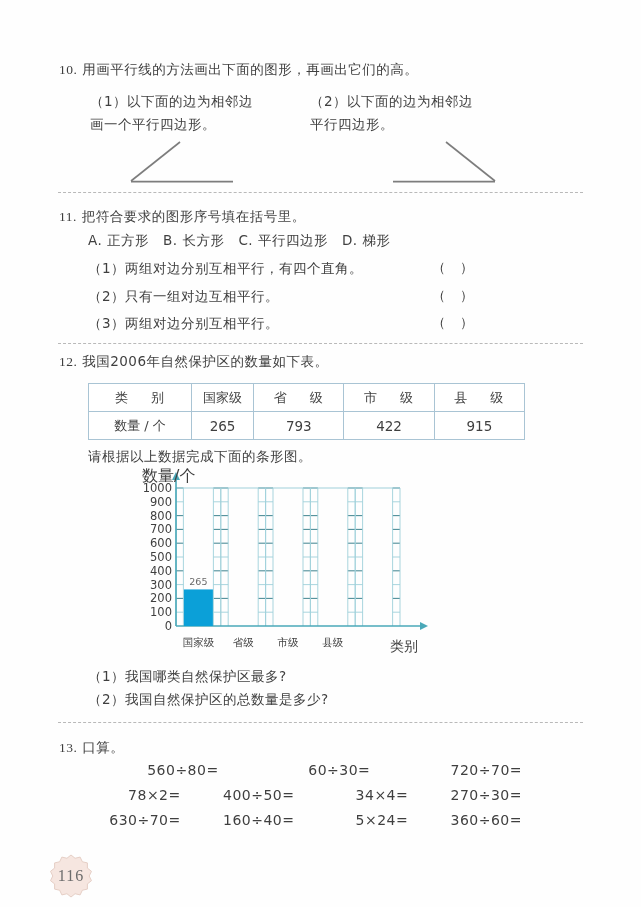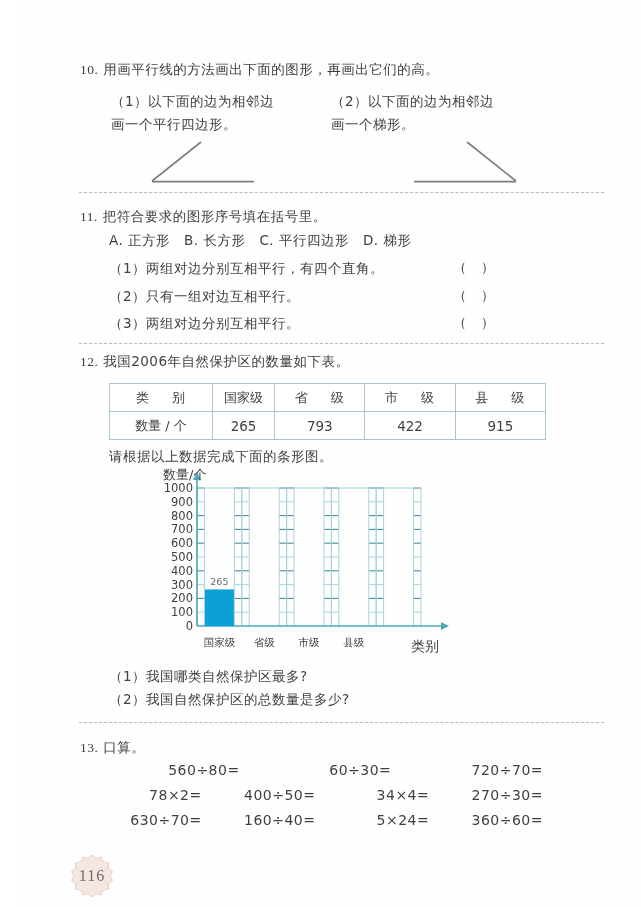--- a/index.html
+++ b/index.html
@@ -12,21 +12,20 @@
     height: 907px;
     position: relative;
     font-family: "DejaVu Sans", "Liberation Sans", sans-serif;
     color: #4a4a4a;
     overflow: hidden;
   }
   .page {
     position: absolute;
     inset: 0;
     background: #fefefe;
-    margin-left: 21px;
   }
 
   
   .cn {
     font-family: "DejaVu Sans", "Liberation Sans", sans-serif;
     color: #3f3f3f;
     letter-spacing: 0.5px;
   }
   .num-idx {
     font-family: "Liberation Serif", "DejaVu Serif", serif;
@@ -103,21 +102,21 @@
     position: absolute;
     left: 132px;
     top: 466px;
     width: 310px;
     height: 190px;
   }
   #chart-ylabel {
     position: absolute;
     left: 10px;
     top: 0px;
-    font-size: 13px;
+    font-size: 16px;
     color: #3f3f3f;
     white-space: nowrap;
   }
   #chart-xlabel {
     position: absolute;
     left: 258px;
     top: 172px;
     font-size: 14px;
     color: #3f3f3f;
     white-space: nowrap;
@@ -200,21 +199,21 @@
 <div class="page">
 
   <div id="sec10">
     <div class="q-line cn" id="q10-title">
       <span class="num-idx">10.</span>
       <span>用画平行线的方法画出下面的图形，再画出它们的高。</span>
     </div>
     <div class="q-line cn" id="q10-a1">（1）以下面的边为相邻边</div>
     <div class="q-line cn" id="q10-a2">画一个平行四边形。</div>
     <div class="q-line cn" id="q10-b1">（2）以下面的边为相邻边</div>
-    <div class="q-line cn" id="q10-b2">画一个梯形。</div>
+    <div class="q-line cn" id="q10-b2">平行四边形。</div>
 
     <svg class="shape-svg" id="shape-left" width="110" height="48">
       <line x1="3" y1="43" x2="52" y2="4" stroke="#7d7d7d" stroke-width="1.6"></line>
       <line x1="3" y1="43.6" x2="105" y2="43.6" stroke="#7d7d7d" stroke-width="1.6"></line>
     </svg>
 
     <svg class="shape-svg" id="shape-right" width="110" height="48">
       <line x1="107" y1="43" x2="58" y2="4" stroke="#7d7d7d" stroke-width="1.6"></line>
       <line x1="5" y1="43.6" x2="107" y2="43.6" stroke="#7d7d7d" stroke-width="1.6"></line>
     </svg>

